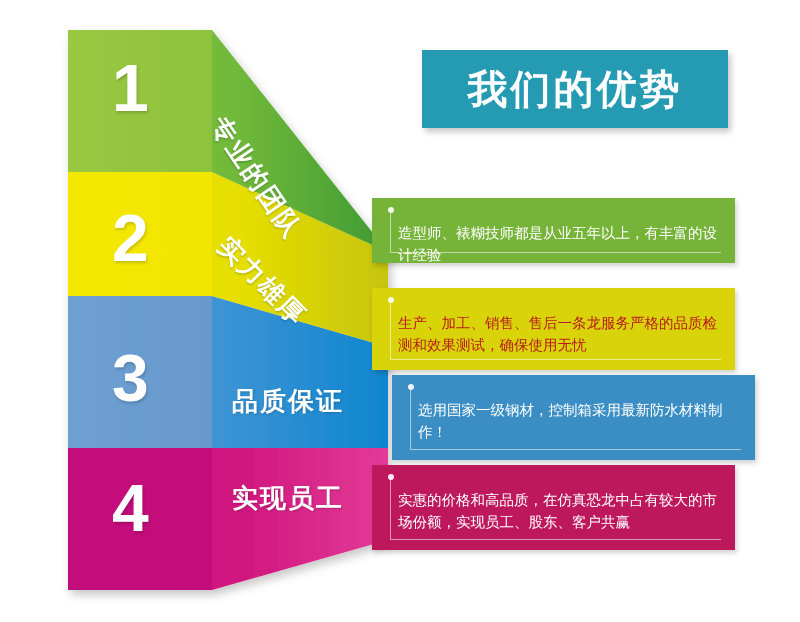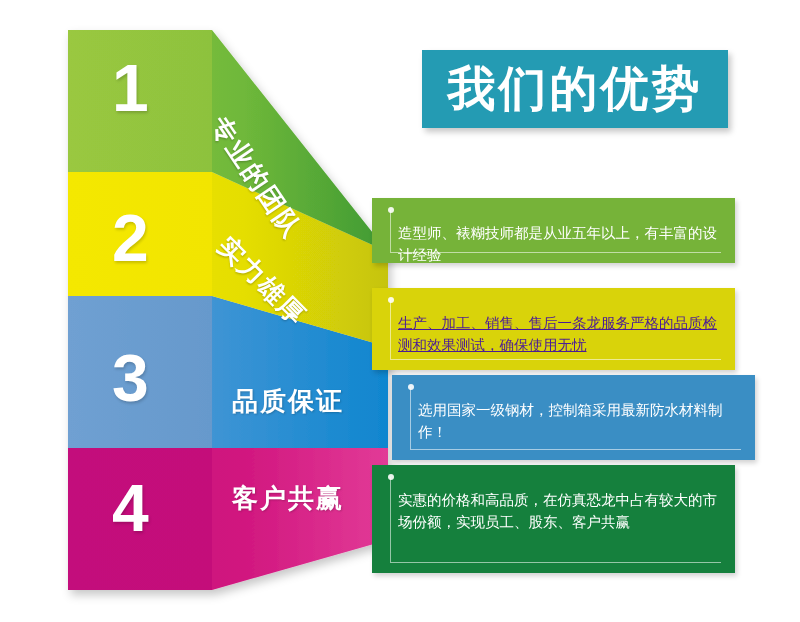--- a/index.html
+++ b/index.html
@@ -28,21 +28,21 @@
     width: 306px;
     height: 78px;
     background: #249bb3;
     box-shadow: 3px 4px 6px rgba(0,0,0,0.22);
     display: flex;
     align-items: center;
     justify-content: center;
   }
   .title-text {
     color: #ffffff;
-    font-size: 48px;
+    font-size: 40px;
     font-weight: bold;
     letter-spacing: 3px;
     line-height: 1;
     white-space: nowrap;
   }
 
   
   .ribbons {
     position: absolute;
     left: 0;
@@ -124,23 +124,23 @@
     top: 24px;
     right: 14px;
     color: #ffffff;
     font-size: 14.5px;
     line-height: 1.55;
     font-weight: 500;
   }
   .panel-1 { top: 198px; height: 65px; background: #76b339; }
   .panel-2 { top: 288px; height: 82px; background: #d9d30a; }
   .panel-3 { top: 375px; height: 85px; background: #3a8ec4; margin-left: 20px; }
-  .panel-4 { top: 465px; height: 108px; background: #15803d; }
-
-  .panel-2 .panel-text { color: #4c1d95; text-decoration: underline; }
+  .panel-4 { top: 465px; height: 85px; background: #be185d; }
+
+  .panel-2 .panel-text { color: #b91c1c; }
 </style>
 </head>
 <body>
 
 <div id="canvas">
 
   <svg class="ribbons" viewBox="0 0 800 622">
     <defs>
       <linearGradient id="gradGreen" x1="0" y1="0" x2="1" y2="0">
         <stop offset="0%" stop-color="#8cc63e"></stop>
@@ -202,21 +202,21 @@
   </svg>
 
   <div class="num num-1">1</div>
   <div class="num num-2">2</div>
   <div class="num num-3">3</div>
   <div class="num num-4">4</div>
 
   <div class="cap cap-1">专业的团队</div>
   <div class="cap cap-2">实力雄厚</div>
   <div class="cap cap-3">品质保证</div>
-  <div class="cap cap-4">客户共赢</div>
+  <div class="cap cap-4">实现员工</div>
 
   <div class="title-box">
     <div class="title-text">我们的优势</div>
   </div>
 
   <div class="panel panel-1">
     <div class="panel-inner">
       <div class="panel-dot"></div>
     </div>
     <div class="panel-text">造型师、裱糊技师都是从业五年以上，有丰富的设计经验</div>

